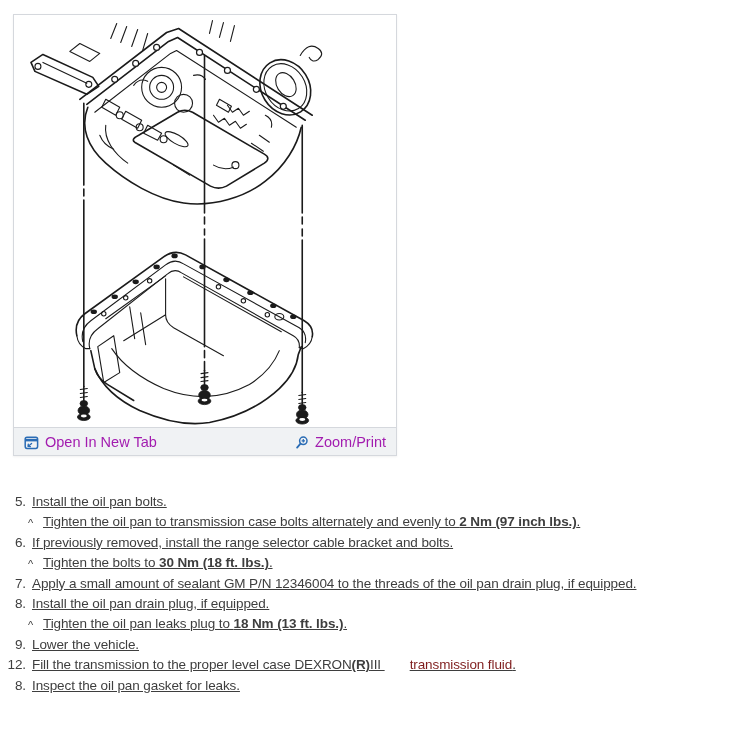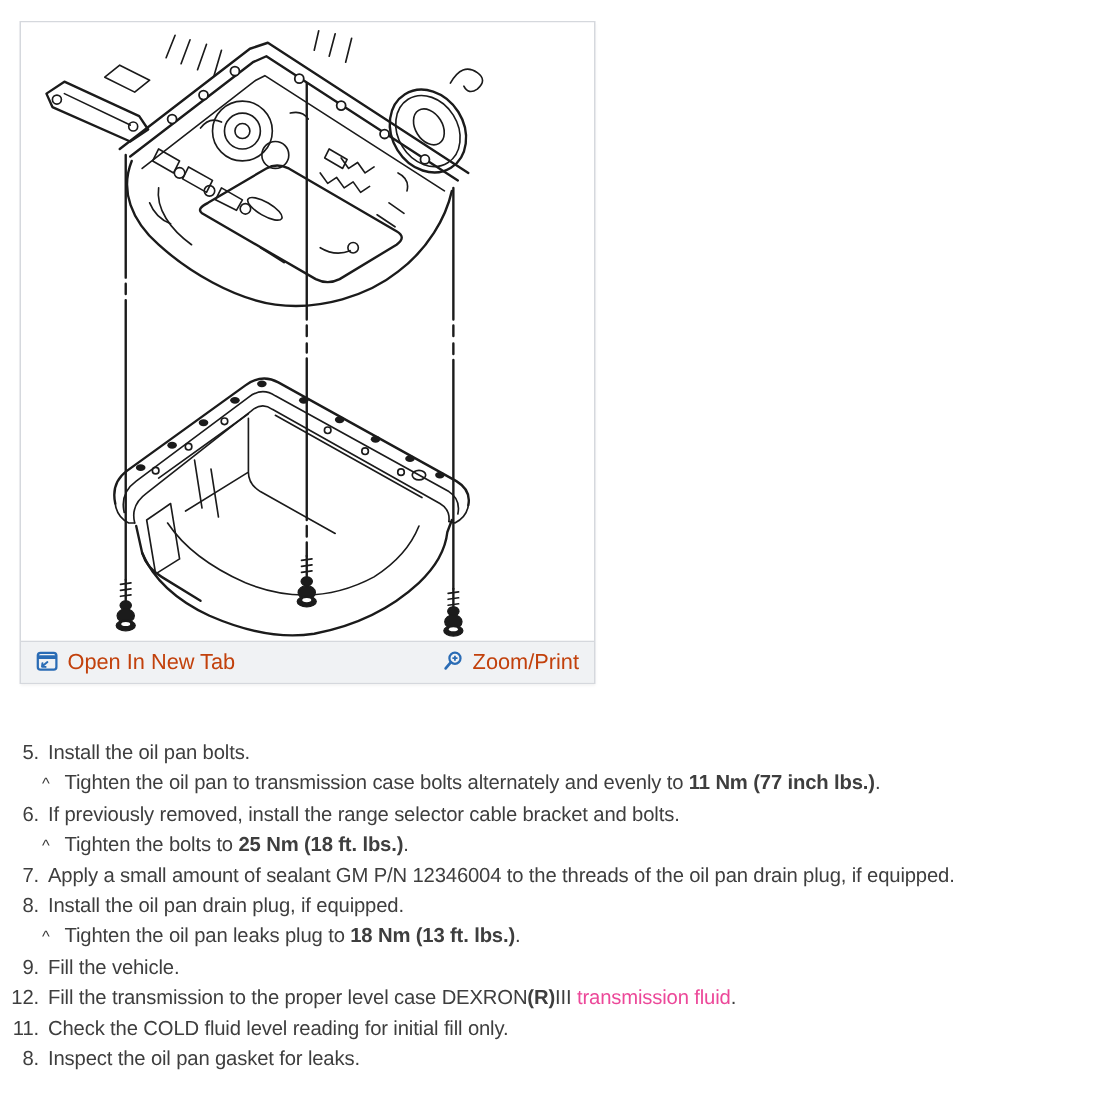--- a/index.html
+++ b/index.html
@@ -7,35 +7,35 @@
     font-family: "Liberation Sans", "DejaVu Sans", sans-serif; color: #3e3e3e; }
 
   
   .figure-box { position: absolute; left: 13px; top: 14px; width: 384px;
     border: 1px solid #d5d8dd; background: #fff; box-shadow: 0 1px 2px rgba(0,0,0,.06); }
   .figure-image { width: 100%; height: 412px; background: #fff; position: relative; }
   .figure-image svg { display: block; }
 
   .figure-toolbar { height: 28px; background: #f0f2f4; border-top: 1px solid #d5d8dd;
     display: flex; align-items: center; justify-content: space-between; padding: 0 10px; }
-  .tb-link { display: inline-flex; align-items: flex-start; gap: 6px; color: #c2410c;
+  .tb-link { display: inline-flex; align-items: flex-end; gap: 6px; color: #a21caf;
     font-size: 14.5px; text-decoration: none; cursor: pointer; white-space: nowrap; }
   .tb-link svg { flex: none; }
 
   
   .instructions { position: absolute; left: 6px; top: 492px; width: 730px;
     font-size: 13.5px; line-height: 20.4px; letter-spacing: -0.1px; }
   .instr-row { display: flex; align-items: flex-start; }
   .instr-num { flex: none; width: 20px; text-align: right; margin-right: 6px; }
-  .instr-text { flex: 1; }
+  .instr-text { flex: 1; text-decoration: underline; }
   .note-row { display: flex; align-items: flex-start; margin-left: 20px; }
   .note-caret { flex: none; width: 9px; font-size: 11px; position: relative; top: 1px;
     margin-right: 8px; text-align: center; }
   .b { font-weight: bold; }
-  a.inline-link { color: #ec4899; text-decoration: none; cursor: pointer; }
+  a.inline-link { color: #7f1d1d; text-decoration: none; cursor: pointer; margin-left: 25px; }
 
   
   .ln  { fill: none; stroke: #1b1b1b; stroke-width: 1.6; stroke-linecap: round; stroke-linejoin: round; }
   .ln2 { fill: none; stroke: #1b1b1b; stroke-width: 1.1; stroke-linecap: round; stroke-linejoin: round; }
   .hole { fill: #ffffff; stroke: #1b1b1b; stroke-width: 1.2; }
   .dot  { fill: #1b1b1b; stroke: none; }
   .blk  { fill: #1b1b1b; stroke: #1b1b1b; stroke-width: 0.8; }
 </style>
 </head>
 <body>
@@ -187,51 +187,47 @@
   </div>
 </div>
 
 <div class="instructions">
     <div class="instr-row">
       <span class="instr-num">5.</span>
       <span class="instr-text"><span>Install the oil pan bolts.</span></span>
     </div>
     <div class="note-row">
       <span class="note-caret">^</span>
-      <span class="instr-text"><span>Tighten the oil pan to transmission case bolts alternately and evenly to </span><span class="b">11 Nm (77 inch lbs.)</span><span>.</span></span>
+      <span class="instr-text"><span>Tighten the oil pan to transmission case bolts alternately and evenly to </span><span class="b">2 Nm (97 inch lbs.)</span><span>.</span></span>
     </div>
     <div class="instr-row">
       <span class="instr-num">6.</span>
       <span class="instr-text"><span>If previously removed, install the range selector cable bracket and bolts.</span></span>
     </div>
     <div class="note-row">
       <span class="note-caret">^</span>
-      <span class="instr-text"><span>Tighten the bolts to </span><span class="b">25 Nm (18 ft. lbs.)</span><span>.</span></span>
+      <span class="instr-text"><span>Tighten the bolts to </span><span class="b">30 Nm (18 ft. lbs.)</span><span>.</span></span>
     </div>
     <div class="instr-row">
       <span class="instr-num">7.</span>
       <span class="instr-text"><span>Apply a small amount of sealant GM P/N 12346004 to the threads of the oil pan drain plug, if equipped.</span></span>
     </div>
     <div class="instr-row">
       <span class="instr-num">8.</span>
       <span class="instr-text"><span>Install the oil pan drain plug, if equipped.</span></span>
     </div>
     <div class="note-row">
       <span class="note-caret">^</span>
       <span class="instr-text"><span>Tighten the oil pan leaks plug to </span><span class="b">18 Nm (13 ft. lbs.)</span><span>.</span></span>
     </div>
     <div class="instr-row">
       <span class="instr-num">9.</span>
-      <span class="instr-text"><span>Fill the vehicle.</span></span>
+      <span class="instr-text"><span>Lower the vehicle.</span></span>
     </div>
     <div class="instr-row">
       <span class="instr-num">12.</span>
       <span class="instr-text"><span>Fill the transmission to the proper level case DEXRON</span><span class="b">(R)</span><span>III </span><a class="inline-link">transmission fluid</a><span>.</span></span>
     </div>
     <div class="instr-row">
-      <span class="instr-num">11.</span>
-      <span class="instr-text"><span>Check the COLD fluid level reading for initial fill only.</span></span>
-    </div>
-    <div class="instr-row">
       <span class="instr-num">8.</span>
       <span class="instr-text"><span>Inspect the oil pan gasket for leaks.</span></span>
     </div>
   </div>
 
 </body></html>

